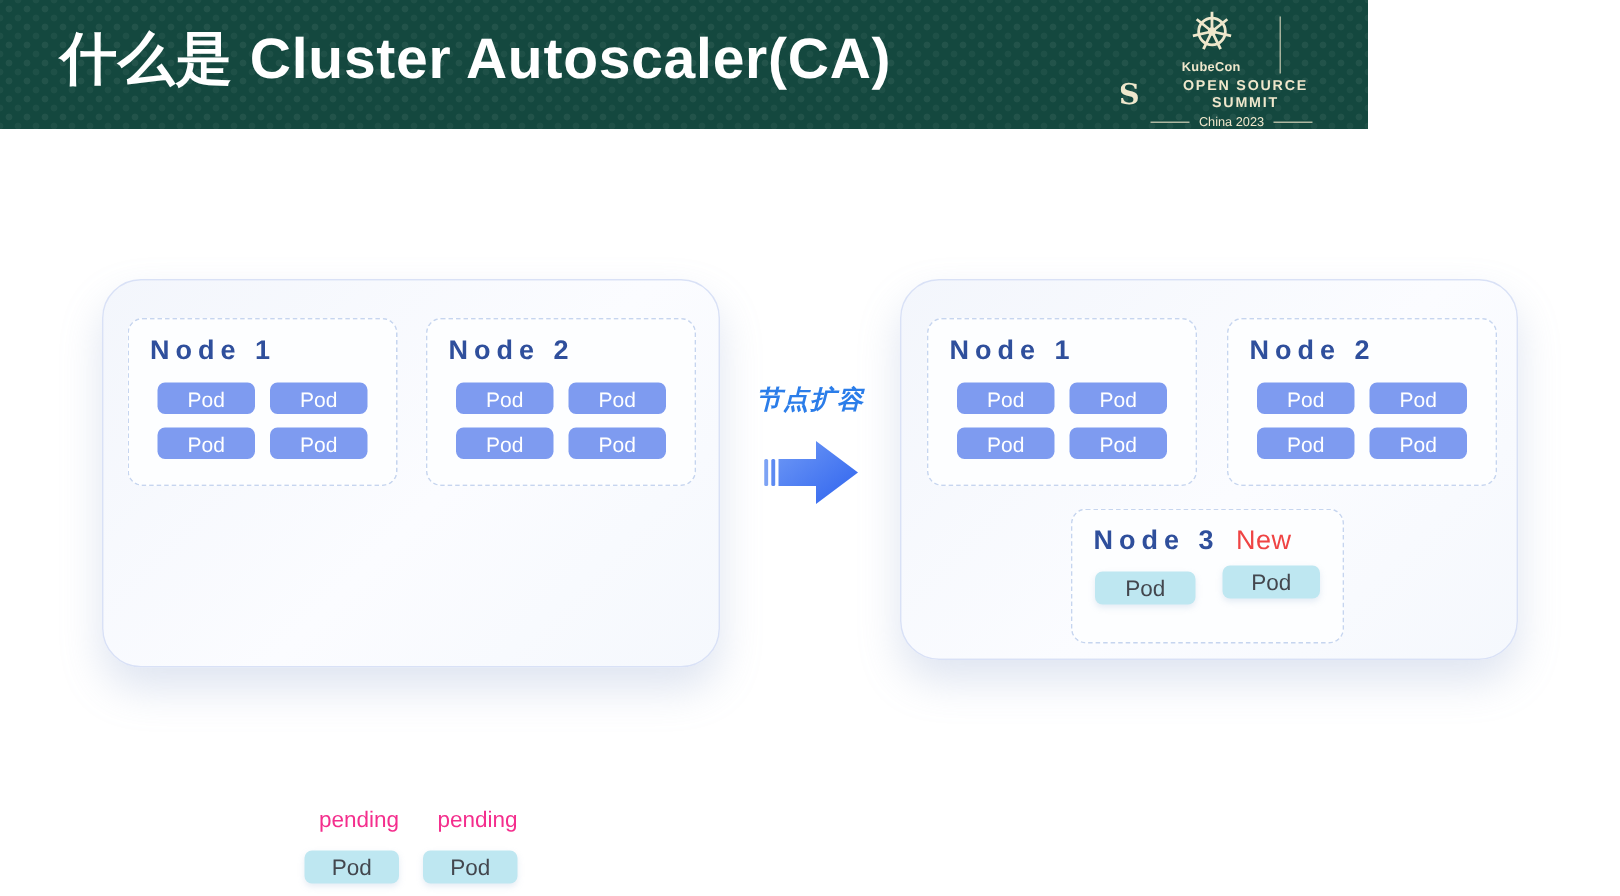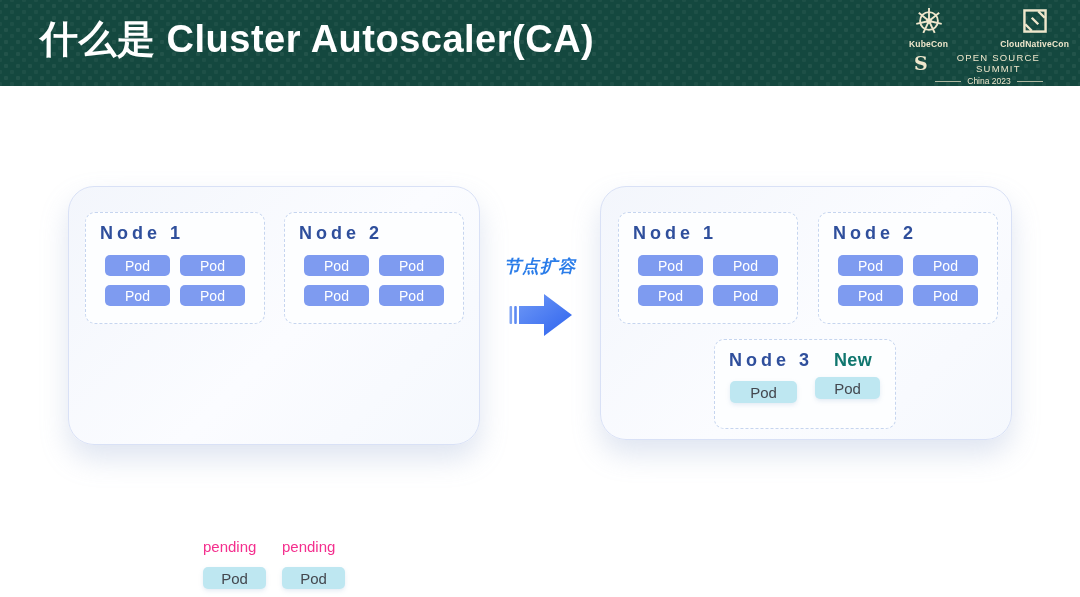--- a/index.html
+++ b/index.html
@@ -1,21 +1,21 @@
 <!DOCTYPE html>
 <html><head>
 <meta charset="utf-8">
 <style>
   * { margin:0; padding:0; box-sizing:border-box; }
   html,body { width:1080px; height:597px; background:#ffffff; overflow:hidden; }
   body { font-family:"Liberation Sans", sans-serif; position:relative; }
 
   
   .header {
-    position:absolute; left:0; top:0; width:1080px; height:86px;
+    position:absolute; left:0; top:0; width:912px; height:86px;
     background-color:#14483F;
     background-image:
       radial-gradient(rgba(255,255,255,0.06) 2px, transparent 2.5px),
       radial-gradient(rgba(255,255,255,0.045) 2px, transparent 2.5px);
     background-size:12px 12px, 12px 12px;
     background-position:0 0, 6px 6px;
   }
   .header-title {
     position:absolute; left:40px; top:14px;
     color:#ffffff; font-size:38px; font-weight:bold; letter-spacing:0.5px;
@@ -23,21 +23,21 @@
   }
   .logos { position:absolute; right:16px; top:5px; width:150px; color:#EFE7CC; text-align:center; }
   .logo-row { display:flex; justify-content:center; align-items:flex-end; gap:26px; }
   .logo-item { display:flex; flex-direction:column; align-items:center; gap:2px; }
   .logo-item .lbl { font-size:8.5px; font-weight:bold; letter-spacing:0.2px; }
   .logo-divider { width:1px; height:38px; background:rgba(239,231,204,0.65); margin-top:2px; }
   .kube-icon-box { height:32px; display:flex; align-items:center; }
   .cnc-icon-box { height:32px; display:flex; align-items:center; }
   .summit-row { display:flex; justify-content:center; align-items:center; gap:5px; margin-top:3px; }
   .summit-s { font-family:"DejaVu Serif", serif; font-size:19px; font-weight:bold; line-height:18px; }
-  .summit-lbl { font-size:9.5px; font-weight:normal; letter-spacing:1.2px; }
+  .summit-lbl { font-size:9.5px; font-weight:bold; letter-spacing:1.2px; }
   .china-row { display:flex; justify-content:center; align-items:center; gap:6px; margin-top:2px; }
   .china-dash { width:26px; height:1px; background:rgba(239,231,204,0.7); }
   .china-lbl { font-size:8.5px; font-weight:normal; }
 
   
   .cluster {
     position:absolute; border:1px solid #d9e1f6; border-radius:26px;
     background:linear-gradient(135deg,#f3f6fc 0%, #fbfcff 55%, #f5f8fd 100%);
     box-shadow:0 14px 28px rgba(140,160,205,0.28);
   }
@@ -47,39 +47,39 @@
   .node {
     position:absolute; width:180px; height:112px;
     border:1.6px dashed #c6d5ef; border-radius:10px;
     background:#fdfeff;
   }
   .node-title {
     position:absolute; left:14px; top:10px;
     color:#2F4F9C; font-size:18px; font-weight:bold; letter-spacing:4px;
     white-space:nowrap;
   }
-  .node-badge { color:#0f766e; font-weight:700; letter-spacing:0.3px; margin-left:12px; }
+  .node-badge { color:#ef4444; font-weight:400; letter-spacing:0.3px; margin-left:2px; }
   .pod-grid {
     position:absolute; left:19px; top:42px;
     display:grid; grid-template-columns:65px 65px; grid-auto-rows:21px; gap:9px 10px;
   }
   .pod {
     background:#7E9BF0; border-radius:5px; color:#ffffff;
     font-size:14px; display:flex; align-items:center; justify-content:center;
   }
 
   
   .before-n1 { left:16px;  top:25px; }
   .before-n2 { left:215px; top:25px; }
   .after-n1  { left:17px;  top:25px; }
   .after-n2  { left:217px; top:25px; }
   .after-n3  { left:113px; top:152px; width:182px; height:90px; }
 
   
-  .pending-col { position:absolute; width:63px; text-align:left; }
+  .pending-col { position:absolute; width:63px; text-align:right; }
   .pending-col-1 { left:134px; top:351px; }
   .pending-col-2 { left:213px; top:351px; }
   .pending-label { color:#F42E8D; font-size:15px; font-weight:500; }
   .pod-cyan {
     margin-top:12px; height:22px; background:#BEE7F1; border-radius:5px;
     color:#43474e; font-size:15px; display:flex; align-items:center; justify-content:center;
     box-shadow:0 2px 4px rgba(150,180,210,0.25);
   }
   
   .n3-pod { position:absolute; height:22px; margin-top:0; }
@@ -109,31 +109,20 @@
             <line x1="16" y1="16" x2="29.6" y2="19.1"></line>
             <line x1="16" y1="16" x2="22.1" y2="28.6"></line>
             <line x1="16" y1="16" x2="9.9" y2="28.6"></line>
             <line x1="16" y1="16" x2="2.4" y2="19.1"></line>
             <line x1="16" y1="16" x2="5.1" y2="7.3"></line>
           </svg>
         </span>
         <span class="lbl">KubeCon</span>
       </div>
       <div class="logo-divider"></div>
-      <div class="logo-item">
-        <span class="cnc-icon-box">
-          <svg width="26" height="26" viewBox="0 0 32 32" fill="none" stroke="#EFE7CC" stroke-width="3">
-            <rect x="3" y="3" width="26" height="26"></rect>
-            <line x1="20" y1="4" x2="28" y2="12"></line>
-            <line x1="4" y1="20" x2="12" y2="28"></line>
-            <line x1="12" y1="12" x2="20" y2="20"></line>
-          </svg>
-        </span>
-        <span class="lbl">CloudNativeCon</span>
-      </div>
     </div>
     <div class="summit-row">
       <span class="summit-s">S</span>
       <span class="summit-lbl">OPEN SOURCE SUMMIT</span>
     </div>
     <div class="china-row">
       <span class="china-dash"></span>
       <span class="china-lbl">China 2023</span>
       <span class="china-dash"></span>
     </div>

